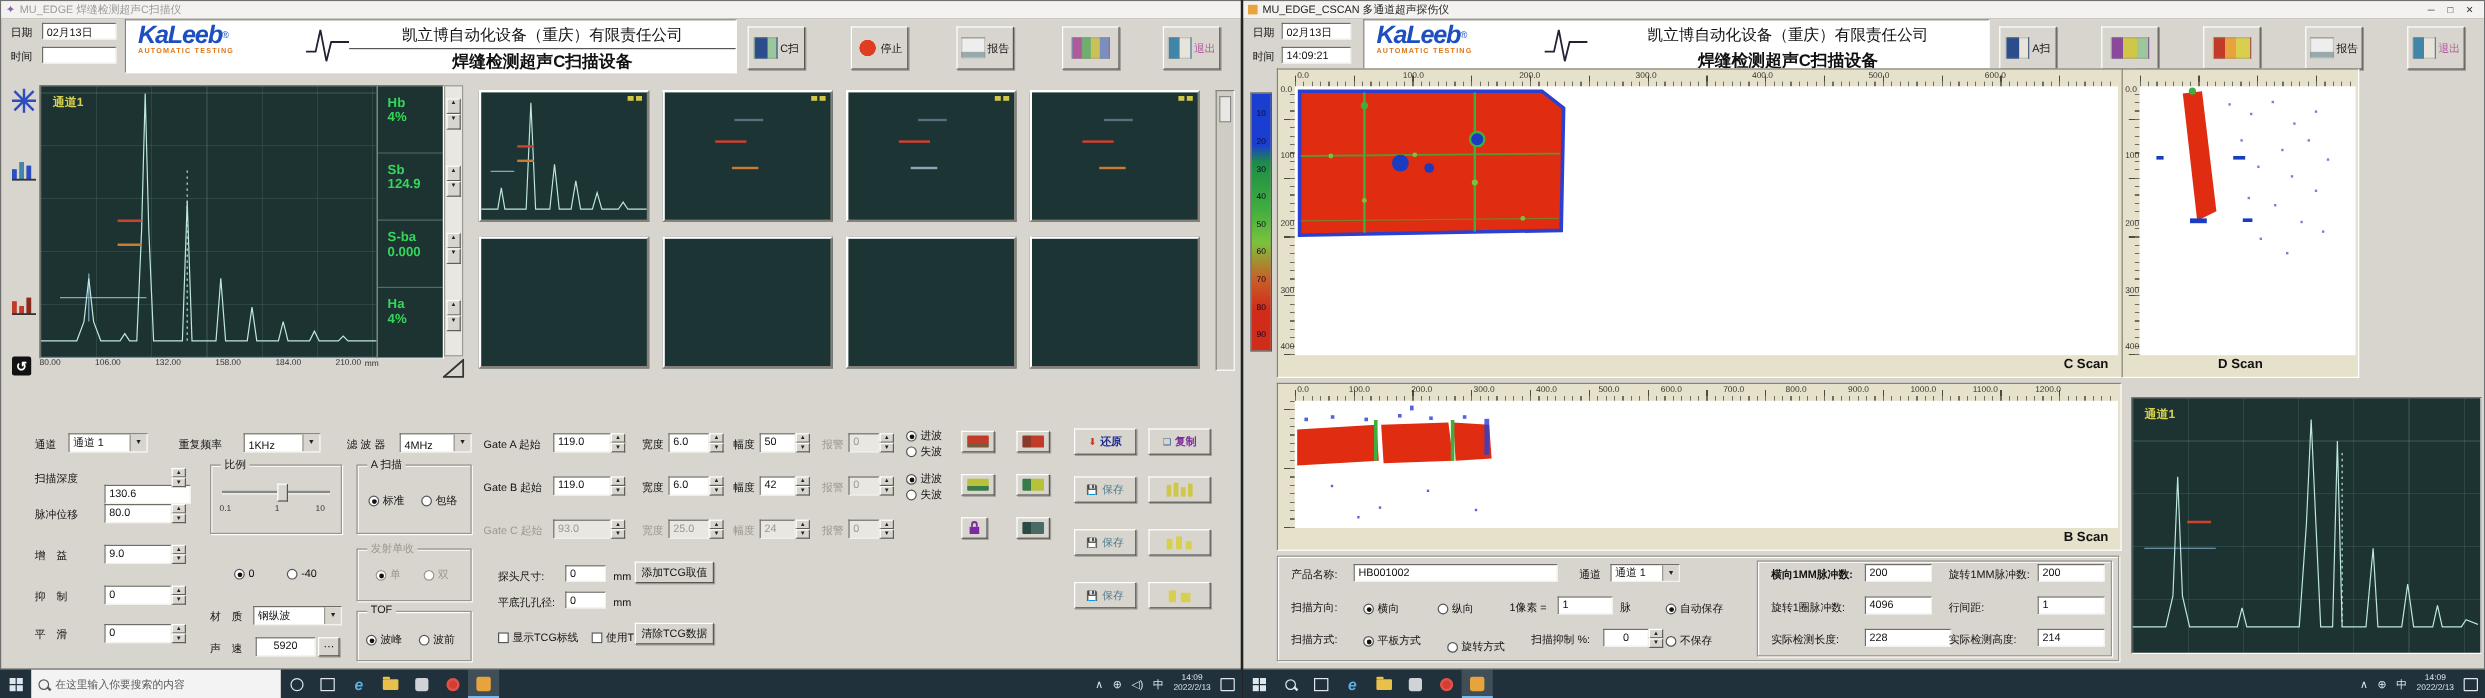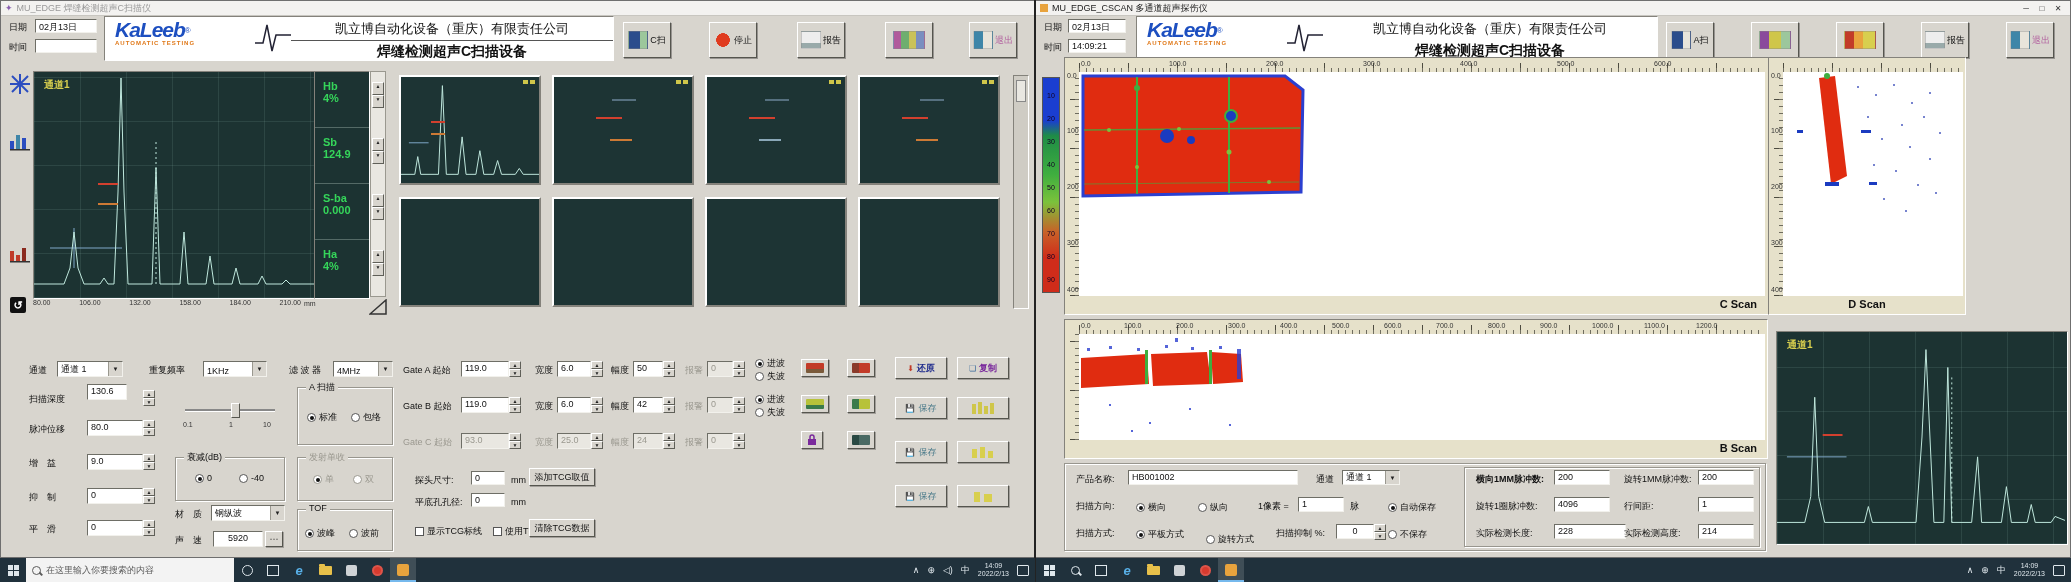--- a/index.html
+++ b/index.html
@@ -286,21 +286,21 @@
       <span class="cv">1KHz</span>
         <span class="cbtn">▼</span>
     </div>
     <span class="lbl" style="left:288px;top:364px;">滤 波 器</span>
     <div class="combo" style="left:332px;top:360px;width:60px;height:16px;">
       <span class="cv">4MHz</span>
         <span class="cbtn">▼</span>
     </div>
 
     <span class="lbl" style="left:28px;top:393px;">扫描深度</span>
-    <div class="fld" style="left:86px;top:383px;width:40px;height:16px;">130.6</div>
+    <div class="fld" style="left:86px;top:403px;width:72px;height:16px;">130.6</div>
     <div class="spin" style="left:142px;top:389px;height:16px;">
         <b>▲</b>
         <b>▼</b>
       </div>
     <span class="lbl" style="left:28px;top:423px;">脉冲位移</span>
     <div class="fld" style="left:86px;top:419px;width:56px;height:16px;">80.0</div>
     <div class="spin" style="left:142px;top:419px;height:16px;">
         <b>▲</b>
         <b>▼</b>
       </div>
@@ -316,29 +316,29 @@
         <b>▲</b>
         <b>▼</b>
       </div>
     <span class="lbl" style="left:28px;top:523px;">平　滑</span>
     <div class="fld" style="left:86px;top:519px;width:56px;height:16px;">0</div>
     <div class="spin" style="left:142px;top:519px;height:16px;">
         <b>▲</b>
         <b>▼</b>
       </div>
 
+    <div class="grp" style="left:174px;top:386px;width:110px;height:58px;">
+      <span class="gt">比例</span>
+    </div>
     <div class="abs" style="left:184px;top:408px;width:90px;height:2px;background:#888;box-shadow:0 1px 0 #fff;"></div>
     <div class="abs" style="left:230px;top:402px;width:7px;height:13px;background:#d8d5ce;border:1px solid;border-color:#fff #55554e #55554e #fff;"></div>
     <span class="tick" style="left:182px;top:420px;">0.1</span>
     <span class="tick" style="left:228px;top:420px;">1</span>
     <span class="tick" style="left:262px;top:420px;">10</span>
 
-    <div class="grp" style="left:174px;top:456px;width:110px;height:44px;">
-      <span class="gt">衰减(dB)</span>
-    </div>
     <label class="radio" style="left:194px;top:472px;"><i class="rb on"></i><span>0</span></label>
     <label class="radio" style="left:238px;top:472px;"><i class="rb"></i><span>-40</span></label>
 
     <span class="lbl" style="left:174px;top:508px;">材　质</span>
     <div class="combo" style="left:210px;top:504px;width:74px;height:16px;">
       <span class="cv">钢纵波</span>
         <span class="cbtn">▼</span>
     </div>
     <span class="lbl" style="left:174px;top:534px;">声　速</span>
     <div class="fld" style="left:212px;top:530px;width:50px;height:16px;text-align:center;">5920</div>

